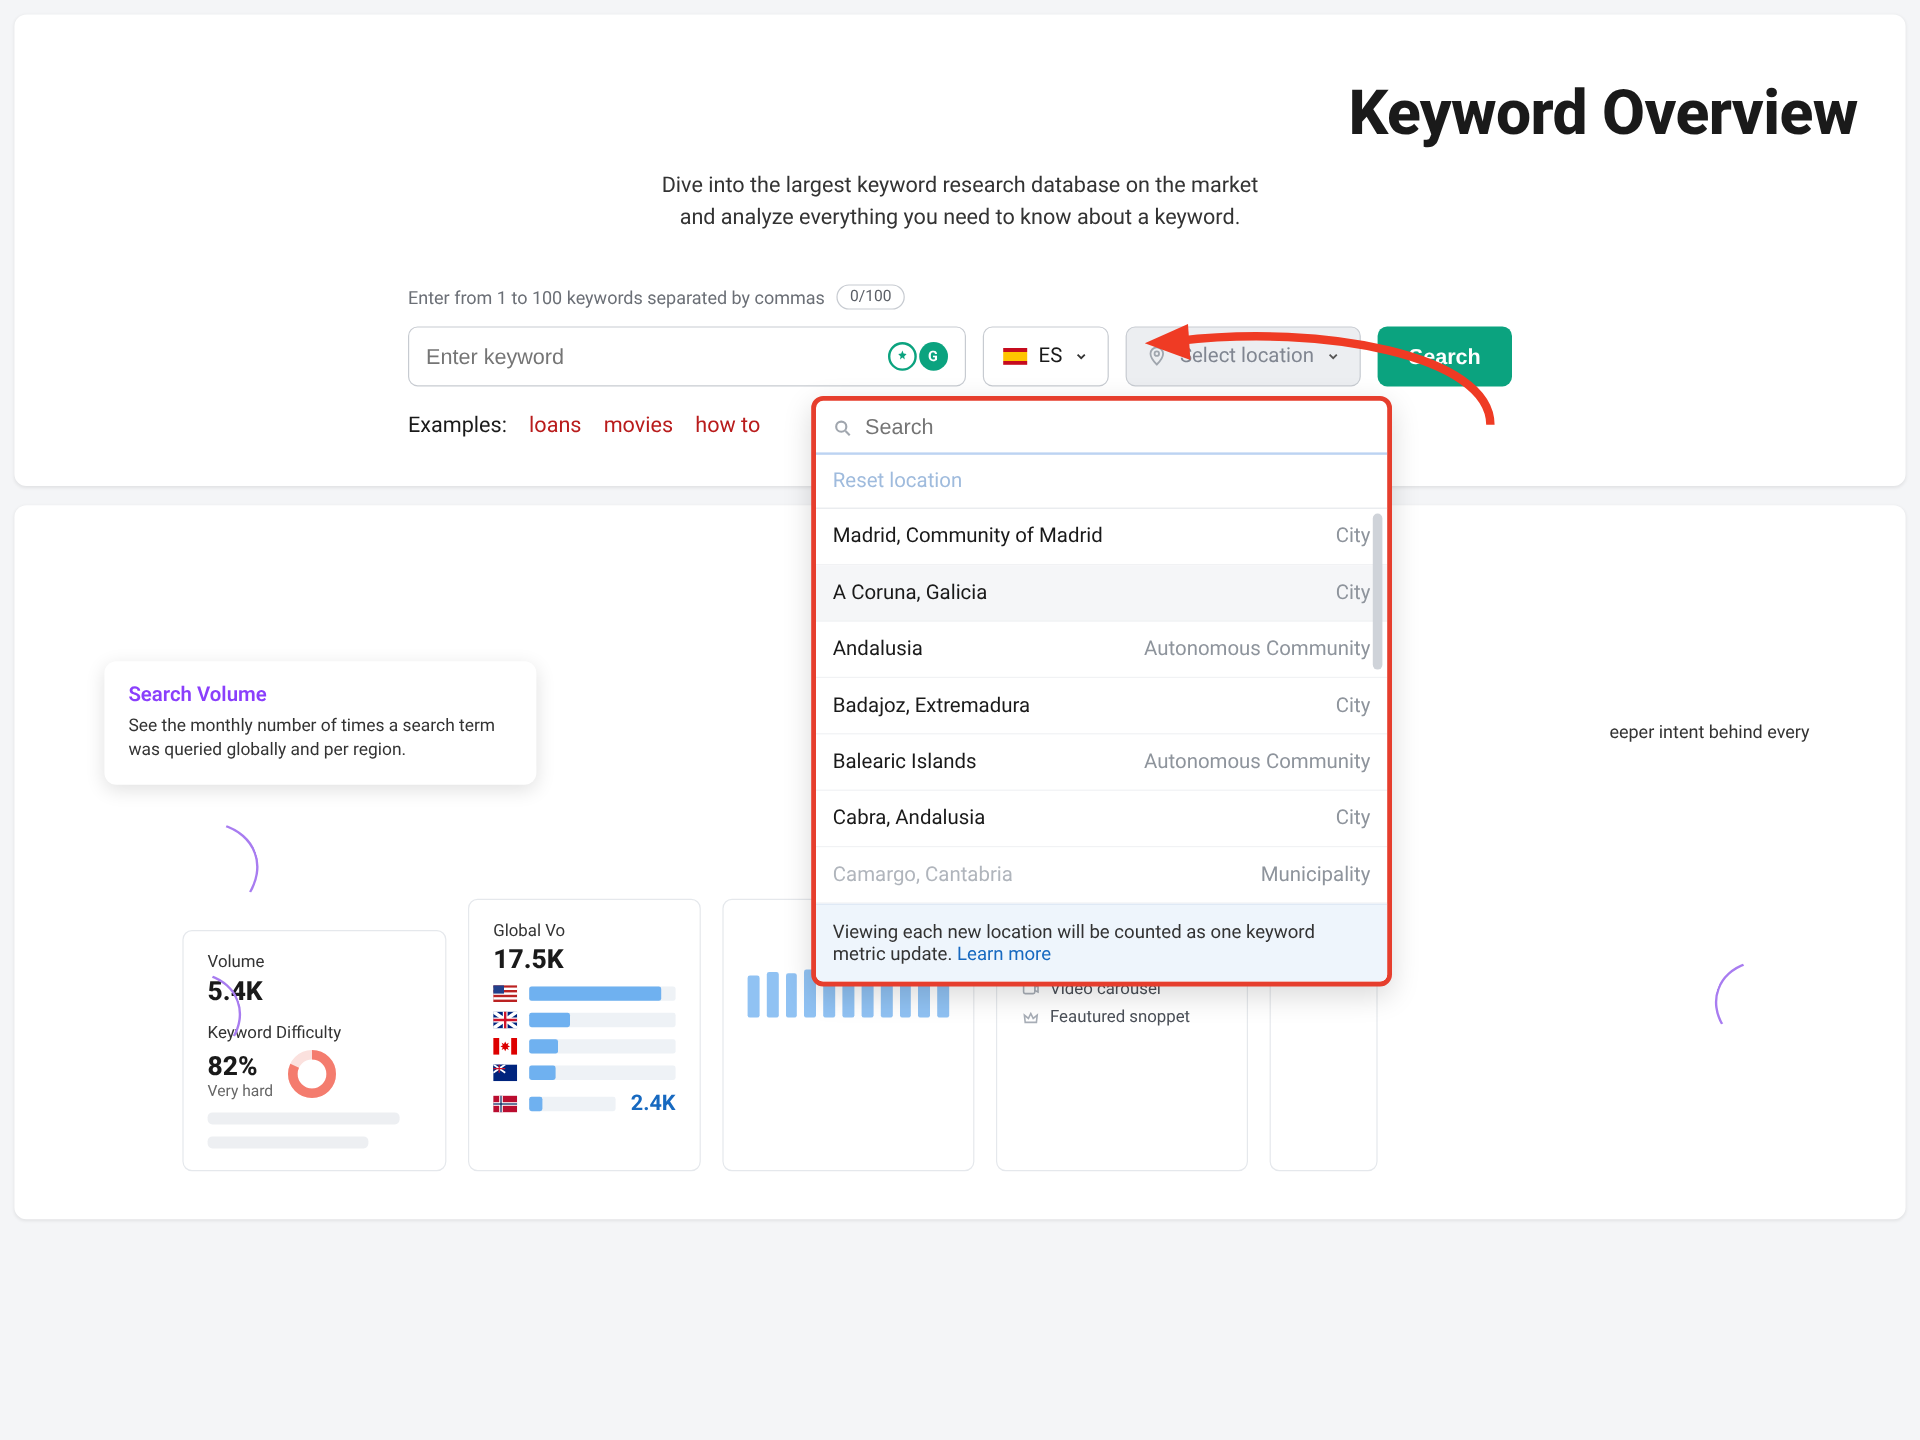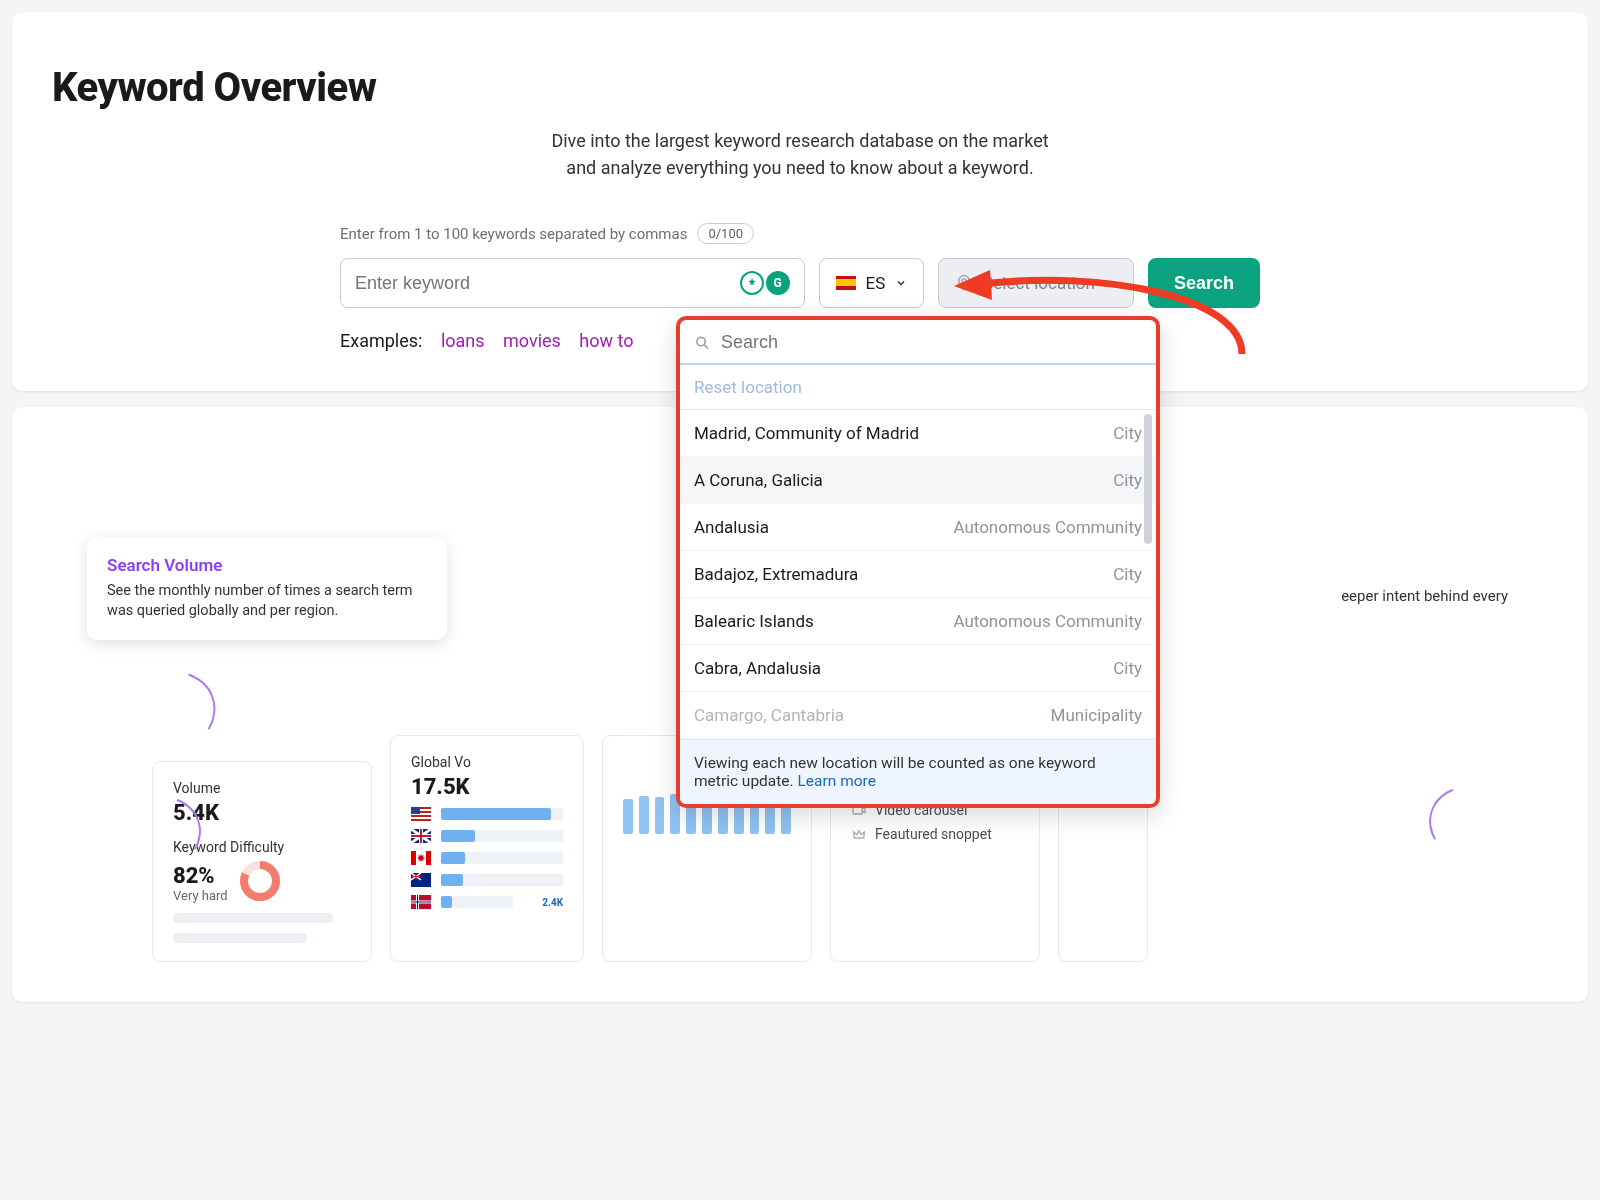--- a/index.html
+++ b/index.html
@@ -1,39 +1,39 @@
 <!DOCTYPE html>
 <html><head>
 <meta charset="utf-8">
 <style>
 * { box-sizing: border-box; margin: 0; padding: 0; }
 body { font-family: -apple-system, BlinkMacSystemFont, "Segoe UI", Roboto, sans-serif; background: #f4f5f7; color: #1a1a1a; }
 .page { padding: 12px; }
 .card { background: #fff; border-radius: 10px; box-shadow: 0 1px 3px rgba(0,0,0,0.08); }
 .hero { padding: 52px 40px 40px; position: relative; }
-.hero h1 { font-size: 40px; font-weight: 800; text-align: left; letter-spacing: -0.5px; }
+.hero h1 { font-size: 52px; font-weight: 800; text-align: right; letter-spacing: -0.5px; }
 .hero .sub { font-size: 18px; color: #333; text-align: center; margin-top: 16px; line-height: 1.5; }
 .searchwrap { max-width: 920px; margin: 42px auto 0; }
 .hint-row { font-size: 15px; color: #6b6f76; display: flex; align-items: center; gap: 10px; }
 .pill { display: inline-block; border: 1px solid #c7cbd1; border-radius: 999px; padding: 2px 10px; font-size: 13px; color: #5b5f66; }
 .controls { display: flex; gap: 14px; margin-top: 14px; align-items: stretch; position: relative; }
 .kw-input { flex: 1; border: 1px solid #c7cbd1; border-radius: 8px; padding: 0 14px; height: 50px; display: flex; align-items: center; gap: 8px; }
 .kw-input input { border: none; outline: none; flex: 1; font-size: 18px; color: #888; background: transparent; }
 .kw-icons { display: flex; gap: 2px; }
 .kw-icon-badge { width: 24px; height: 24px; border-radius: 999px; display: flex; align-items: center; justify-content: center; font-size: 12px; font-weight: 700; }
 .kw-icon-green { background: #fff; border: 2px solid #0ba37f; color: #0ba37f; }
 .kw-icon-teal { background: #0ba37f; color: #fff; }
 .pillbtn { border: 1px solid #c7cbd1; border-radius: 8px; height: 50px; padding: 0 16px; display: flex; align-items: center; gap: 10px; font-size: 17px; cursor: pointer; background: #fff; }
 .pillbtn.loc { background: #eceef1; color: #808691; }
 .flag { width: 20px; height: 14px; background: linear-gradient(to bottom, #C60B1E 0 25%, #FFC400 25% 75%, #C60B1E 75% 100%); display: inline-block; }
 .chev { width: 12px; height: 12px; }
 .pin-icon { width: 18px; height: 18px; }
 .btn-primary { background: #0ba37f; color: #fff; border: none; border-radius: 8px; height: 50px; padding: 0 26px; font-size: 18px; font-weight: 600; cursor: pointer; }
 .examples { margin-top: 22px; font-size: 18px; }
-.examples a { color: #a21caf; text-decoration: none; margin-left: 14px; }
+.examples a { color: #b91c1c; text-decoration: none; margin-left: 14px; }
 
 .arrow-overlay { position: absolute; pointer-events: none; top: 254px; left: 930px; width: 320px; height: 90px; }
 
 .dropdown { position: absolute; top: 58px; left: 336px; width: 484px; background: #fff; border: 4px solid #e63e2d; border-radius: 10px; box-shadow: 0 8px 24px rgba(0,0,0,0.15); z-index: 50; overflow: hidden; }
 .dd-search { display: flex; align-items: center; gap: 10px; padding: 12px 14px 10px; border-bottom: 2px solid #bcd3f2; }
 .dd-search input { border: none; outline: none; font-size: 18px; width: 100%; color: #999; }
 .dd-reset { padding: 12px 14px; color: #9fbbdd; font-size: 17px; border-bottom: 1px solid #e5e8ec; cursor: pointer; }
 .dd-list { max-height: 352px; overflow-y: auto; position: relative; }
 .dd-item { padding: 13px 14px; display: flex; justify-content: space-between; align-items: flex-start; font-size: 17px; border-bottom: 1px solid #f1f2f4; cursor: pointer; }
 .dd-item.hov { background: #f5f6f8; }
@@ -56,21 +56,21 @@
 .mb2 { width: 194px; }
 .mb-label { font-size: 14px; color: #333; }
 .mb-val { font-size: 22px; font-weight: 800; margin-top: 4px; }
 .mb-sub { font-size: 14px; color: #333; margin-top: 14px; }
 .donut { width: 44px; height: 44px; display: inline-block; vertical-align: middle; margin-left: 10px; }
 .skel { height: 10px; background: #edeff2; border-radius: 4px; margin-top: 10px; }
 .country-row { display: flex; align-items: center; gap: 10px; margin-top: 8px; }
 .cflag { width: 20px; height: 14px; }
 .cbar { flex: 1; height: 12px; background: #eef2f6; border-radius: 2px; position: relative; }
 .cbar-fill { position: absolute; left: 0; top: 0; bottom: 0; background: #6fb1f0; border-radius: 2px; }
-.cval { font-size: 10px; font-weight: 700; color: #1769c0; width: 40px; text-align: right; }
+.cval { font-size: 18px; font-weight: 700; color: #1769c0; width: 40px; text-align: right; }
 .trend-bars { display: flex; gap: 6px; align-items: flex-end; height: 64px; margin-top: 16px; }
 .tbar { width: 14px; background: #90c2f3; border-radius: 2px; }
 .serp-box { width: 210px; }
 .serp-row { display: flex; align-items: center; gap: 8px; font-size: 14px; color: #4a4f57; margin-top: 8px; }
 .serp-icon { width: 16px; height: 16px; color: #a8aeb7; }
 .ads-box { width: 90px; }
 .ads-val { color: #1769c0; }
 
 .swoosh { position: absolute; border: 2px solid #a87cf0; border-radius: 50%; border-color: transparent transparent #a87cf0 transparent; }
 .swoosh1 { width: 90px; height: 120px; left: 100px; top: 250px; transform: rotate(250deg); }

